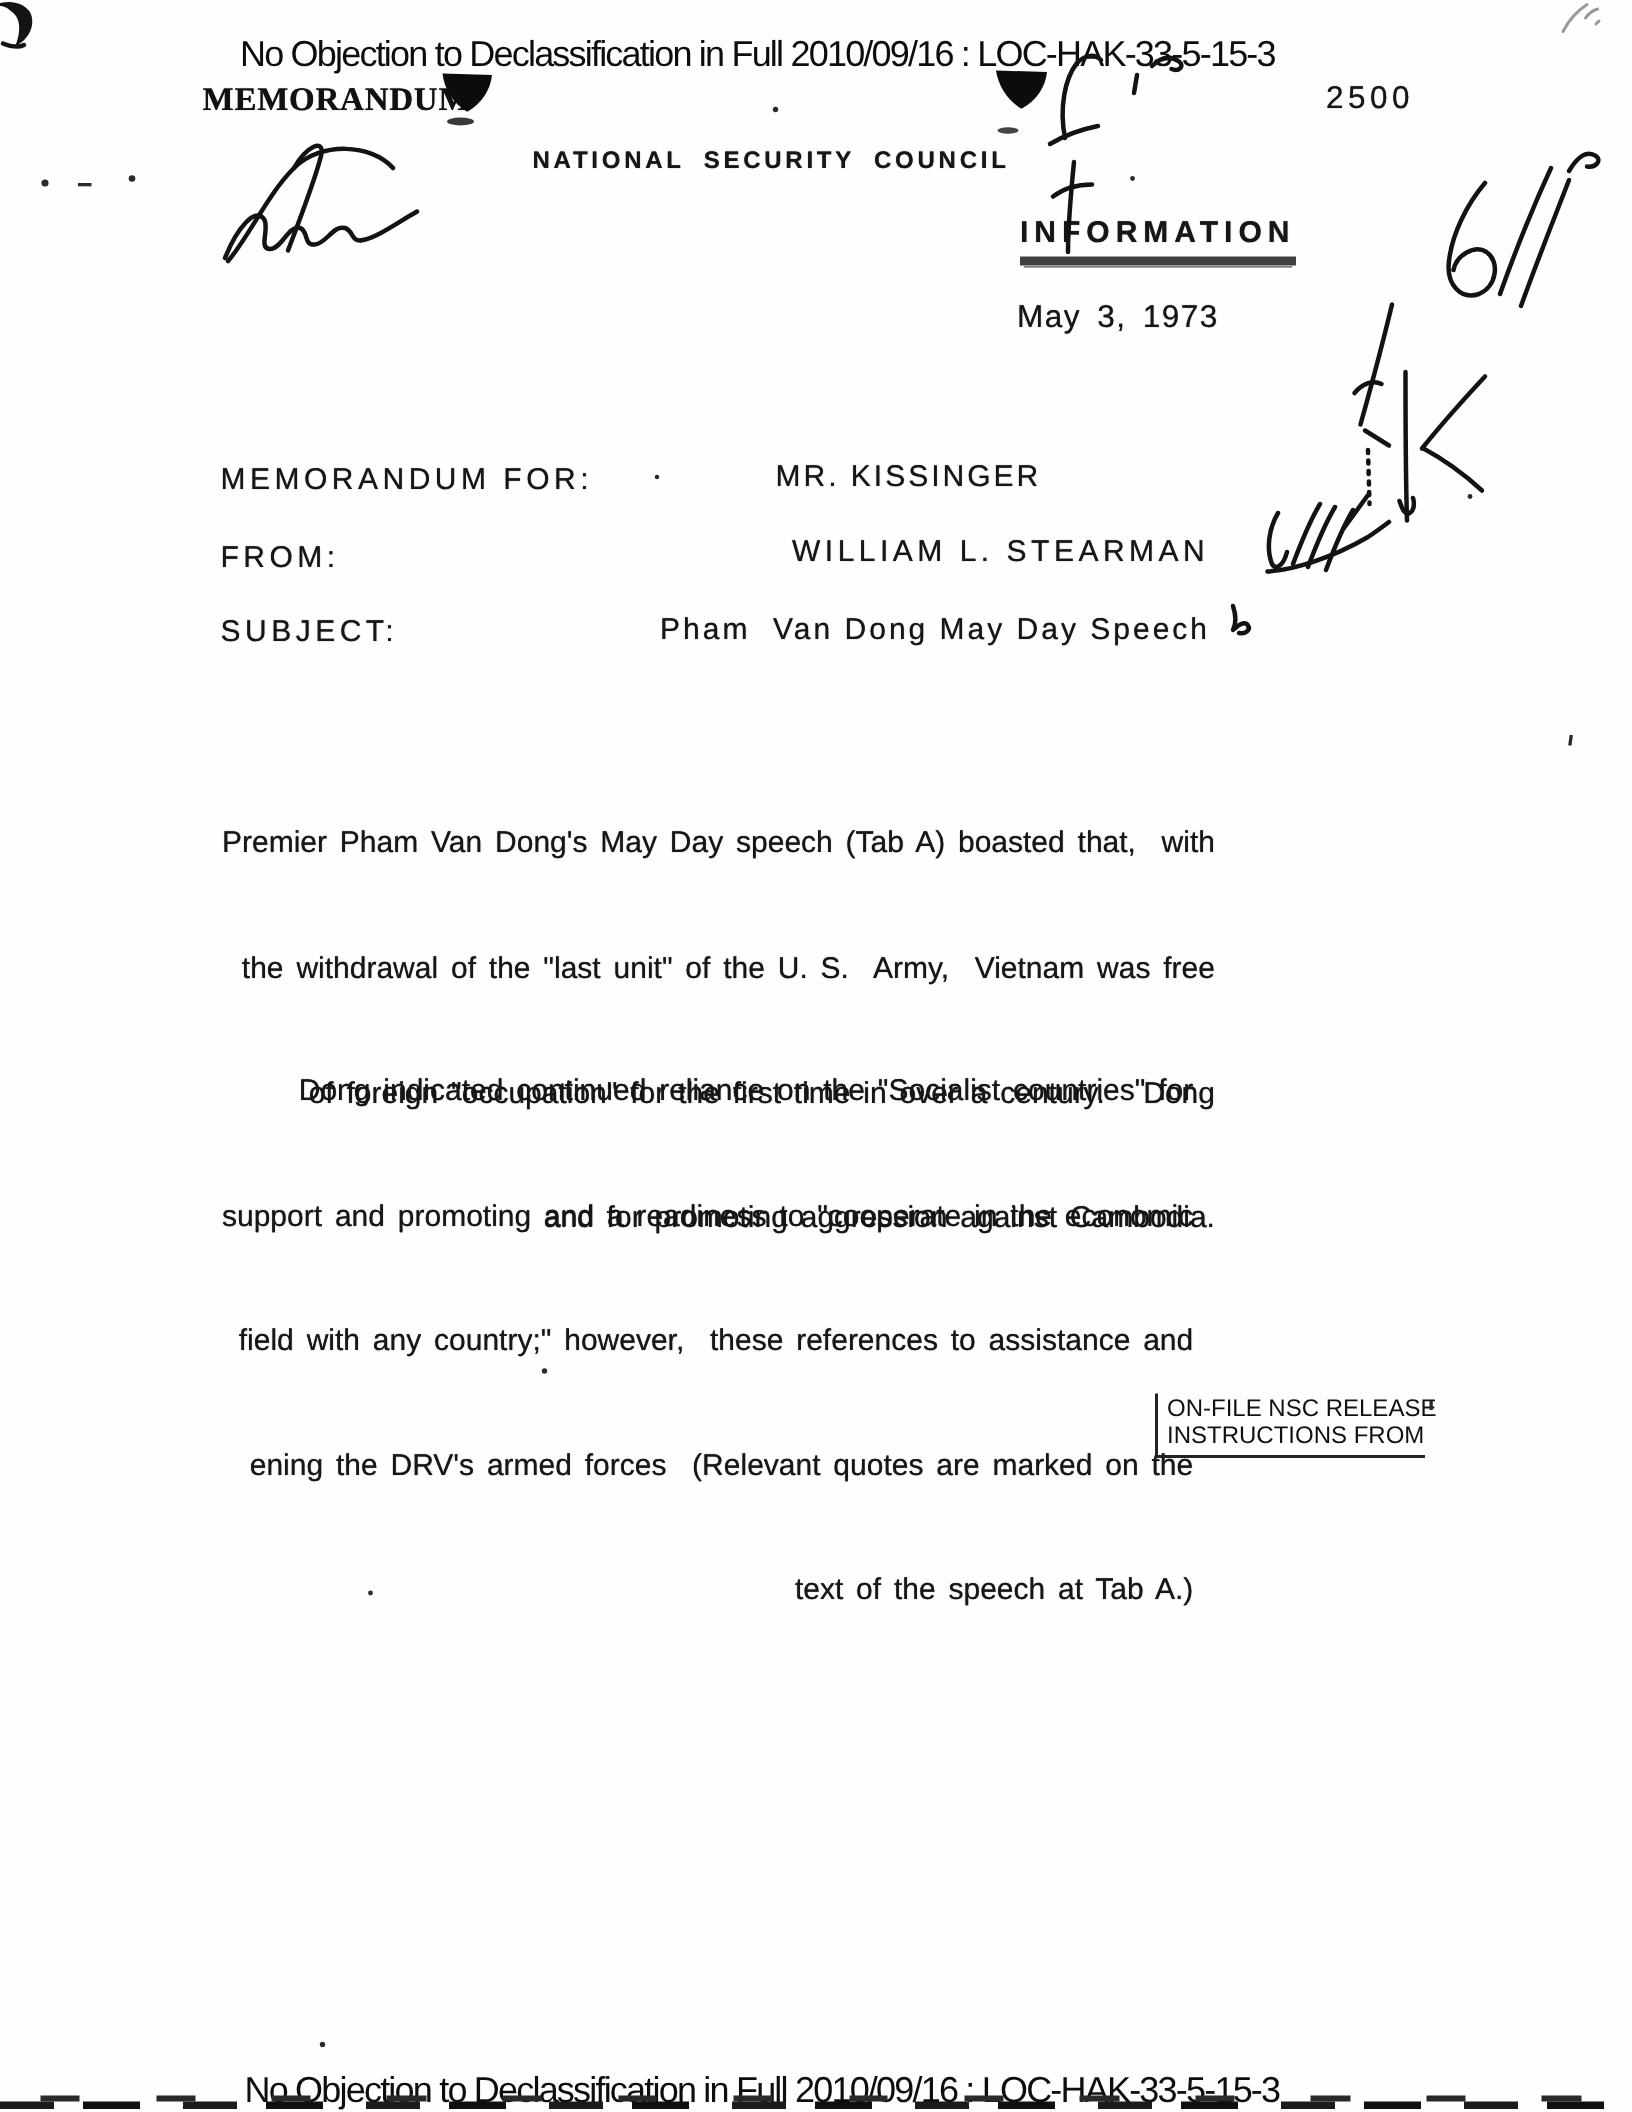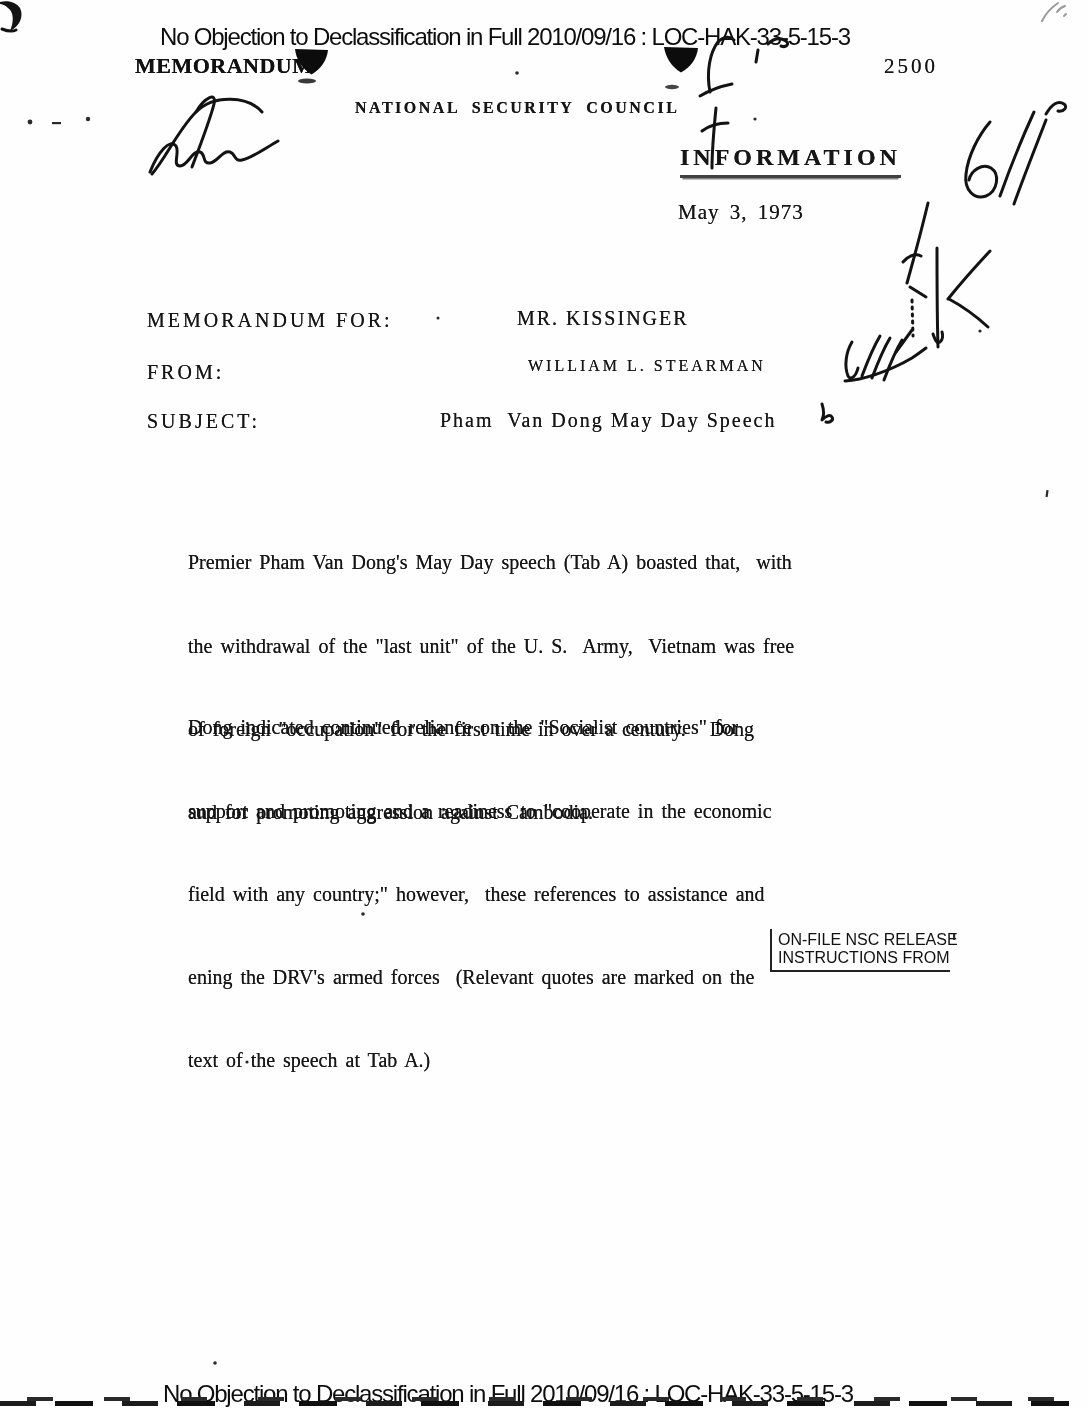--- a/index.html
+++ b/index.html
@@ -6,24 +6,25 @@
   .page{
     position:relative;
     width:1088px;height:1408px;
     margin:0 auto;
     background:#fefefe;
     overflow:hidden;
     font-family:"Liberation Mono", monospace;
     color:#141414;
   }
   .typew{
-    font-family:Liberation Serif, serif;
+    font-family:Liberation Sans, sans-serif;
     color:#161616;
     text-shadow:0 0 0.6px rgba(20,20,20,0.85);
     white-space:pre;
+    text-align:right;
   }
   .sans{
     font-family:"Liberation Sans", sans-serif;
     color:#0d0d0d;
   }
   .abs{position:absolute;}
   .decl{
     font-size:24px;
     letter-spacing:-1.2px;
     line-height:24px;
@@ -32,31 +33,31 @@
     font-family:"Liberation Serif", serif;
     font-weight:bold;
     font-size:22px;
     letter-spacing:0.5px;
     color:#111;
     text-shadow:0 0 0.5px #111;
   }
   .docnum{font-size:21px;letter-spacing:3px;}
   .orgname{font-size:16px;font-weight:bold;letter-spacing:2.5px;word-spacing:6px;}
   .infolabel{
-    font-size:24px;font-weight:bold;letter-spacing:4px;
-    border-bottom:3px solid #404040;
+    font-size:20px;font-weight:bold;letter-spacing:4px;
+    border-bottom:6px solid #404040;
     padding-bottom:4px;
     box-shadow:0 4px 0 -2.5px rgba(30,30,30,0.55);
   }
   .dateline{font-size:21px;letter-spacing:1px;word-spacing:4px;}
   .addr-label{font-size:20px;letter-spacing:3px;}
   .addr-value{font-size:20px;letter-spacing:2px;}
-  .addr-value-wide{font-size:16px;letter-spacing:3px;}
+  .addr-value-wide{font-size:20px;letter-spacing:3px;}
   .bodypara{font-size:20px;line-height:27.7px;word-spacing:3px;}
-  .bodypara div{white-space:pre;margin-left:40px;}
+  .bodypara div{white-space:pre;}
   .release-box{
     border-left:2px solid #222;
     border-bottom:2px solid #222;
     width:172px;
     padding:2px 0 4px 6px;
     font-size:16px;
     line-height:17.5px;
     color:#111;
     white-space:nowrap;
   }

